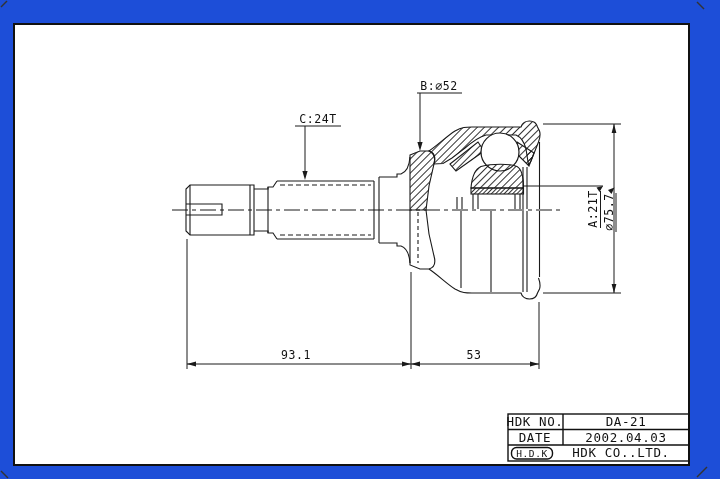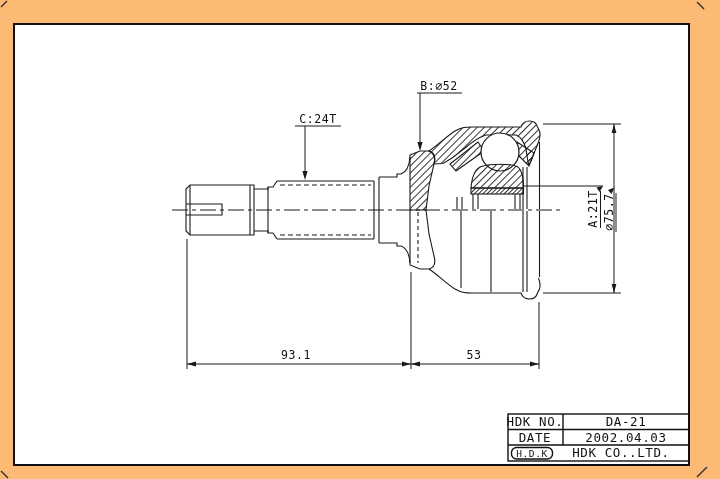--- a/index.html
+++ b/index.html
@@ -1,16 +1,16 @@
 <!DOCTYPE html>
 <html><head>
 <meta charset="utf-8">
 <style>
   html,body{margin:0;padding:0;background:#ffffff;}
-  .page{position:relative;width:720px;height:479px;background:#fdba74;overflow:hidden;
+  .page{position:relative;width:720px;height:479px;background:#1d4ed8;overflow:hidden;
         font-family:"DejaVu Sans Mono", monospace;}
   svg text{fill:#111;}
   .cad{letter-spacing:0.6px;}
 </style>
 </head>
 <body>
 
 <div class="page">
 <svg width="720" height="479" viewBox="0 0 720 479" xmlns="http://www.w3.org/2000/svg">
   <defs>

